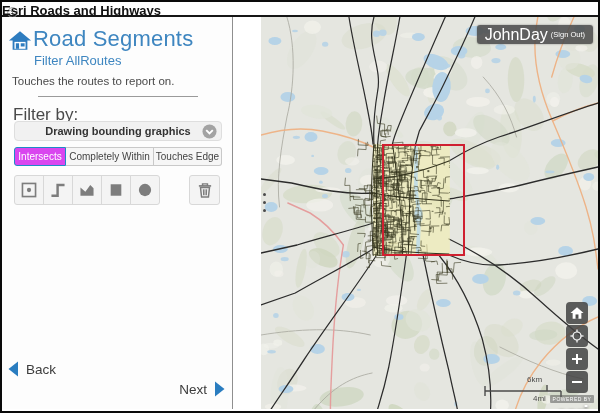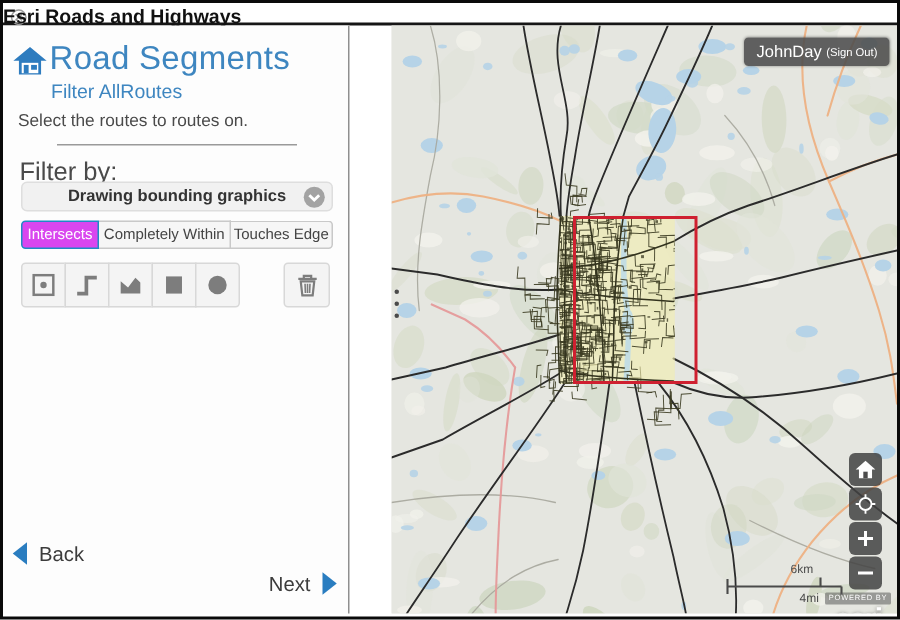--- a/index.html
+++ b/index.html
@@ -50,21 +50,21 @@
   .nav-back { position:absolute; left:5px; top:344px; display:flex; align-items:flex-end; gap:7px; cursor:pointer; }
   .nav-next { position:absolute; right:6px; top:364px; display:flex; align-items:center; gap:7px; cursor:pointer; }
   .nav-label { font-size:13.5px; color:#3c3c3c; }
   
   #map-svg { position:absolute; inset:0; width:100%; height:100%; }
   .sel-rect { position:absolute; left:121px; top:127px; width:83px; height:112px;
     border:2px solid #cf2030; }
   .user-btn { position:absolute; right:5px; top:8px; height:19px; padding:0 8px;
     background:rgba(76,76,76,0.88); border-radius:3px; color:#fff;
     display:flex; align-items:center; gap:3px; cursor:pointer; box-shadow:0 0 2px rgba(0,0,0,.4); }
-  .user-btn .uname { font-size:11px; }
+  .user-btn .uname { font-size:16px; }
   .user-btn .signout { font-size:7.5px; }
   .drag-dots { position:absolute; left:2px; top:176px; display:flex; flex-direction:column; gap:5px; cursor:pointer; }
   .drag-dots i { width:3px; height:3px; border-radius:50%; background:#4b4b4b; }
   .map-ctrls { position:absolute; right:10px; top:285px; display:flex; flex-direction:column; gap:1px; }
   .ctrl { width:22px; height:22px; background:rgba(66,66,66,0.85); border-radius:4px;
     display:flex; align-items:center; justify-content:center; cursor:pointer; }
   .scalebar { position:absolute; left:222px; top:358px; width:82px; height:30px;
     color:#4a4a4a; pointer-events:none; }
   .scalebar .km { position:absolute; left:44px; top:0; font-size:8px; }
   .scalebar .mi { position:absolute; left:50px; top:19px; font-size:8px; }
@@ -95,21 +95,21 @@
       <span class="home-badge">
         <svg width="24" height="21" viewBox="0 0 26 22">
           <path d="M13,1 L25,11 L21,11 L21,21 L5,21 L5,11 L1,11 Z" fill="#2e7cbf"></path>
           <rect x="7" y="12.5" width="12" height="7.5" fill="#fff"></rect>
           <rect x="8.5" y="14" width="3.5" height="6" fill="#2e7cbf"></rect>
           <rect x="13.8" y="14" width="4.2" height="3.5" fill="#2e7cbf"></rect>
         </svg>
       </span>
       <div class="page-title">Road Segments</div>
       <div class="page-subtitle">Filter AllRoutes</div>
-      <div class="panel-desc">Select the routes to routes on.</div>
+      <div class="panel-desc">Touches the routes to report on.</div>
       <div class="divider"></div>
       <div class="filter-label">Filter by:</div>
 
       <div class="dropdown">
         <span class="val">Drawing bounding graphics</span>
         <span class="chev">
           <svg width="15" height="15" viewBox="0 0 16 16">
             <circle cx="8" cy="8" r="7.5" fill="#a3a3a3"></circle>
             <polyline points="4.5,6.5 8,10 11.5,6.5" fill="none" stroke="#fff" stroke-width="2"></polyline>
           </svg>

